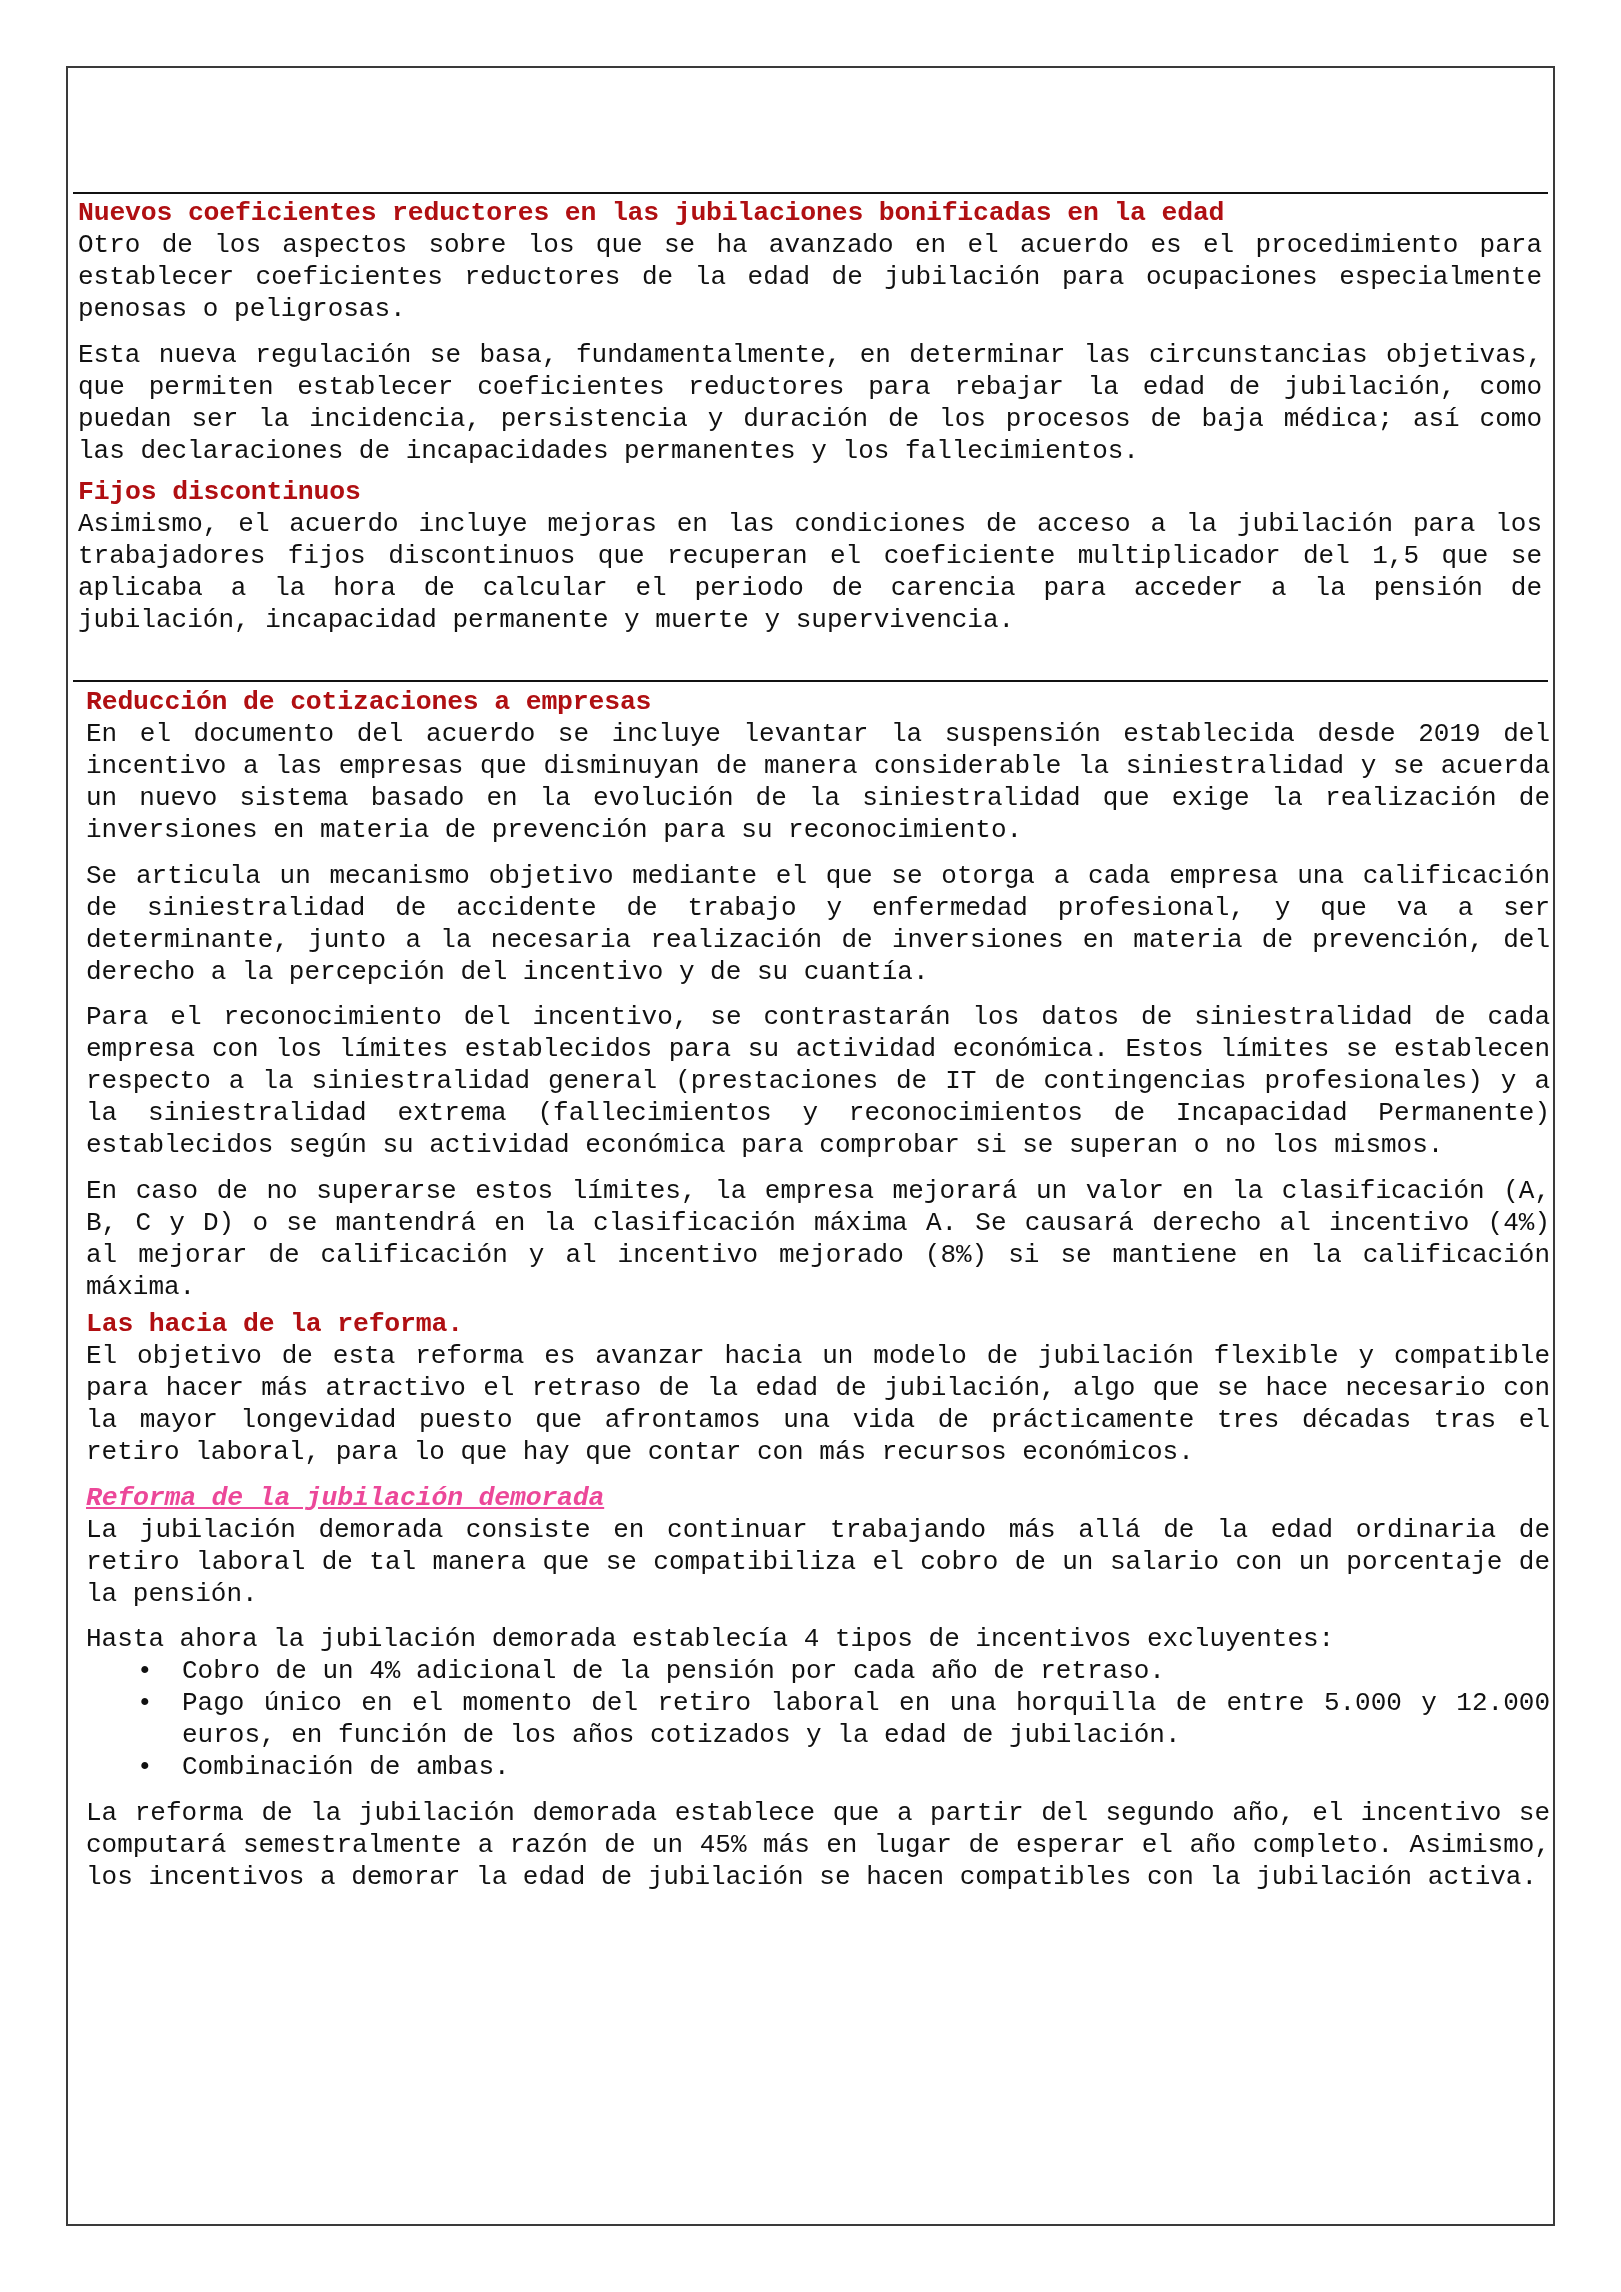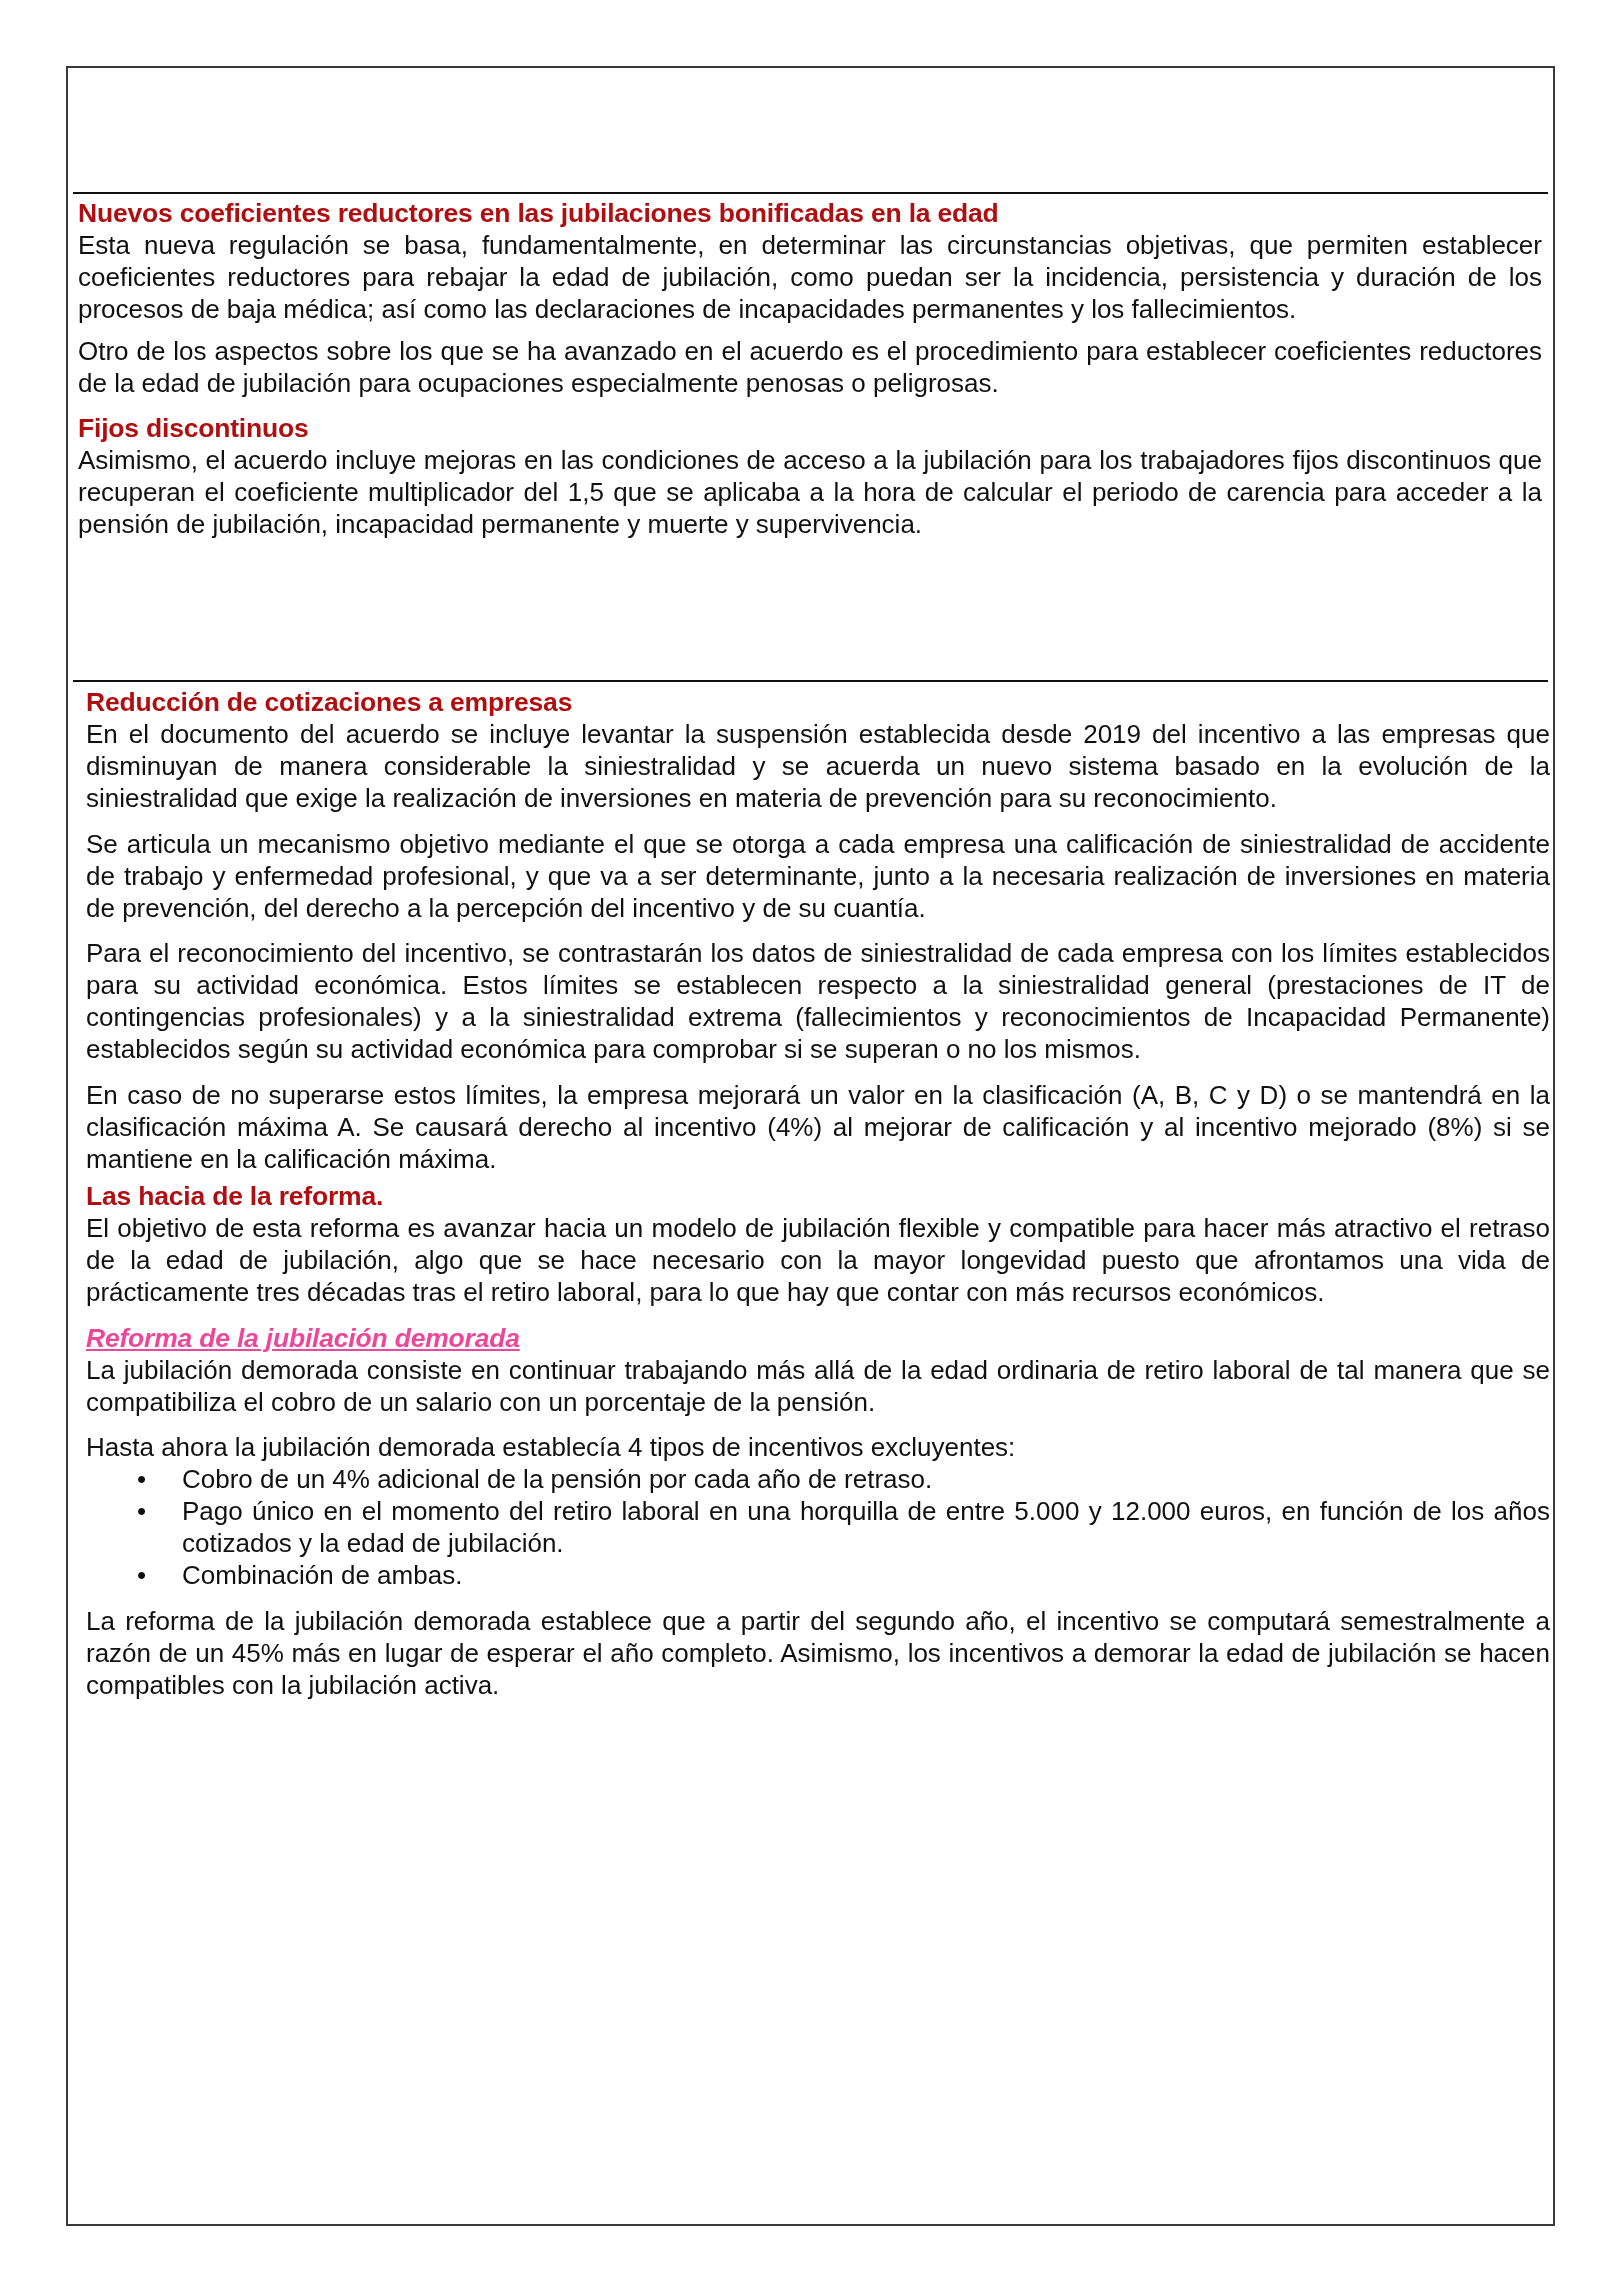--- a/index.html
+++ b/index.html
@@ -7,21 +7,21 @@
   .frame {
     position: absolute; left: 66px; top: 66px; width: 1489px; height: 2160px;
     border: 2px solid #3a3a3a; box-sizing: border-box;
   }
   .rule {
     position: absolute; left: 73px; width: 1475px; height: 0;
     border-top: 2.9px solid #111;
   }
   .content {
     position: absolute; left: 78px; width: 1464px; top: 197px;
-    font-family: Liberation Sans, sans-serif;
+    font-family: Liberation Mono, monospace;
     font-size: 26px; line-height: 32px; color: #111;
   }
   .h {
     font-weight: bold; color: #b00f12; margin: 0; font-size: 26.5px; line-height: 32px;
     letter-spacing: -0.2px;
   }
   .h.black { color: #ec4899; font-style: italic; text-decoration: underline; }
   p { margin: 0 0 13.7px 0; text-align: justify; }
   p.tight { margin-bottom: 0; }
   ul { margin: 0 0 13.7px 0; padding: 0; list-style: none; }
@@ -31,22 +31,22 @@
 </style>
 </head>
 <body>
 
 <div class="frame"></div>
 <div class="rule" style="top:192px"></div>
 <div class="rule" style="top:680px"></div>
 
 <div class="content">
   <h2 class="h">Nuevos coeficientes reductores en las jubilaciones bonificadas en la edad</h2>
+  <p>Otro de los aspectos sobre los que se ha avanzado en el acuerdo es el procedimiento para establecer coeficientes reductores de la edad de jubilación para ocupaciones especialmente penosas o peligrosas.</p>
   <p style="margin-bottom:9.8px">Esta nueva regulación se basa, fundamentalmente, en determinar las circunstancias objetivas, que permiten establecer coeficientes reductores para rebajar la edad de jubilación, como puedan ser la incidencia, persistencia y duración de los procesos de baja médica; así como las declaraciones de incapacidades permanentes y los fallecimientos.</p>
-  <p>Otro de los aspectos sobre los que se ha avanzado en el acuerdo es el procedimiento para establecer coeficientes reductores de la edad de jubilación para ocupaciones especialmente penosas o peligrosas.</p>
 
   <h2 class="h">Fijos discontinuos</h2>
   <p class="tight">Asimismo, el acuerdo incluye mejoras en las condiciones de acceso a la jubilación para los trabajadores fijos discontinuos que recuperan el coeficiente multiplicador del 1,5 que se aplicaba a la hora de calcular el periodo de carencia para acceder a la pensión de jubilación, incapacidad permanente y muerte y supervivencia.</p>
 </div>
 
 <div class="content sec2">
   <h2 class="h">Reducción de cotizaciones a empresas</h2>
   <p>En el documento del acuerdo se incluye levantar la suspensión establecida desde 2019 del incentivo a las empresas que disminuyan de manera considerable la siniestralidad y se acuerda un nuevo sistema basado en la evolución de la siniestralidad que exige la realización de inversiones en materia de prevención para su reconocimiento.</p>
   <p>Se articula un mecanismo objetivo mediante el que se otorga a cada empresa una calificación de siniestralidad de accidente de trabajo y enfermedad profesional, y que va a ser determinante, junto a la necesaria realización de inversiones en materia de prevención, del derecho a la percepción del incentivo y de su cuantía.</p>
   <p>Para el reconocimiento del incentivo, se contrastarán los datos de siniestralidad de cada empresa con los límites establecidos para su actividad económica. Estos límites se establecen respecto a la siniestralidad general (prestaciones de IT de contingencias profesionales) y a la siniestralidad extrema (fallecimientos y reconocimientos de Incapacidad Permanente) establecidos según su actividad económica para comprobar si se superan o no los mismos.</p>

